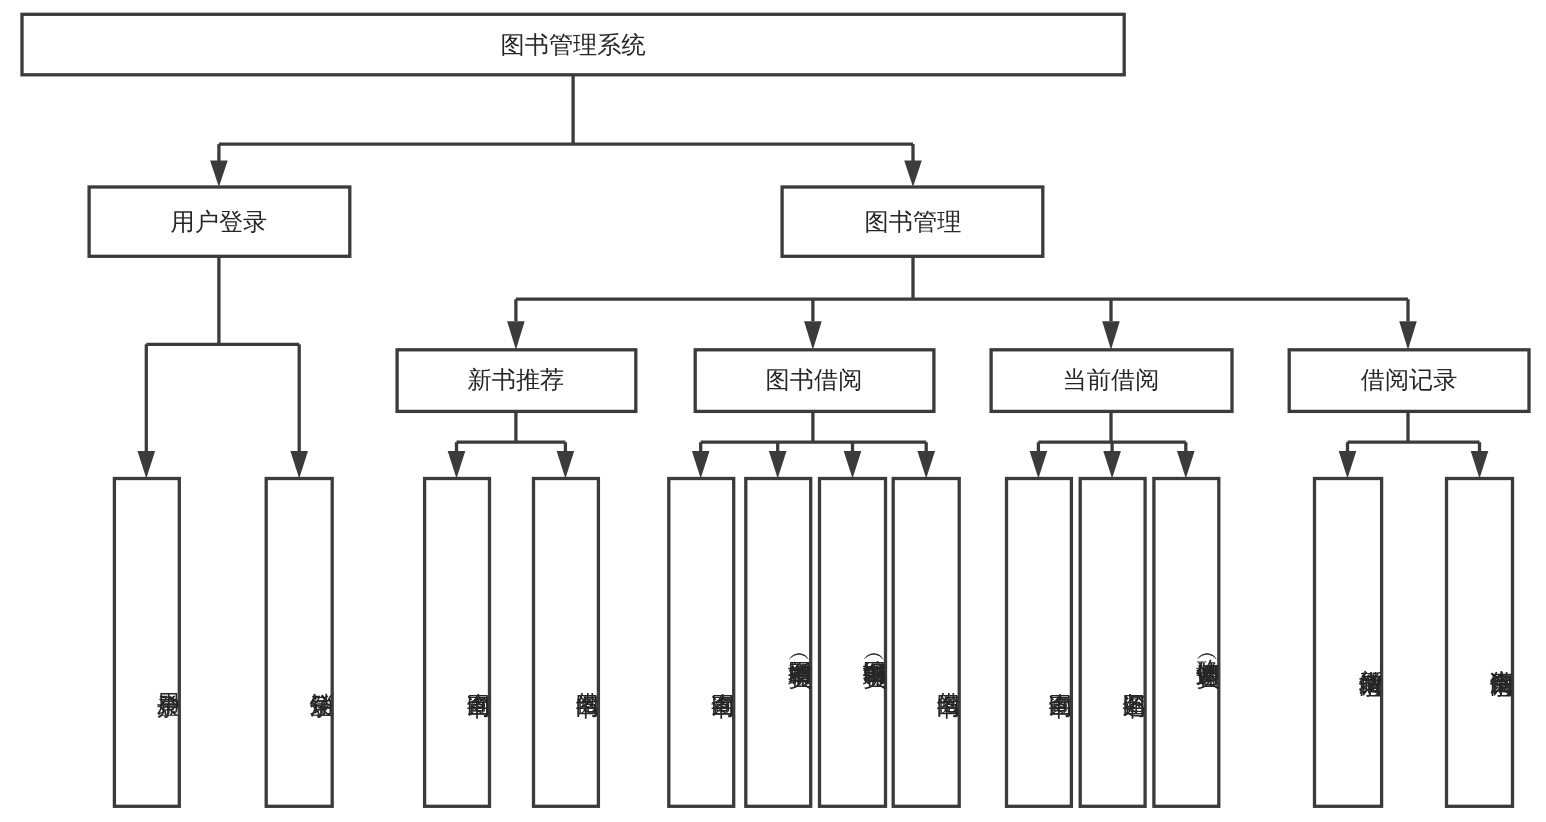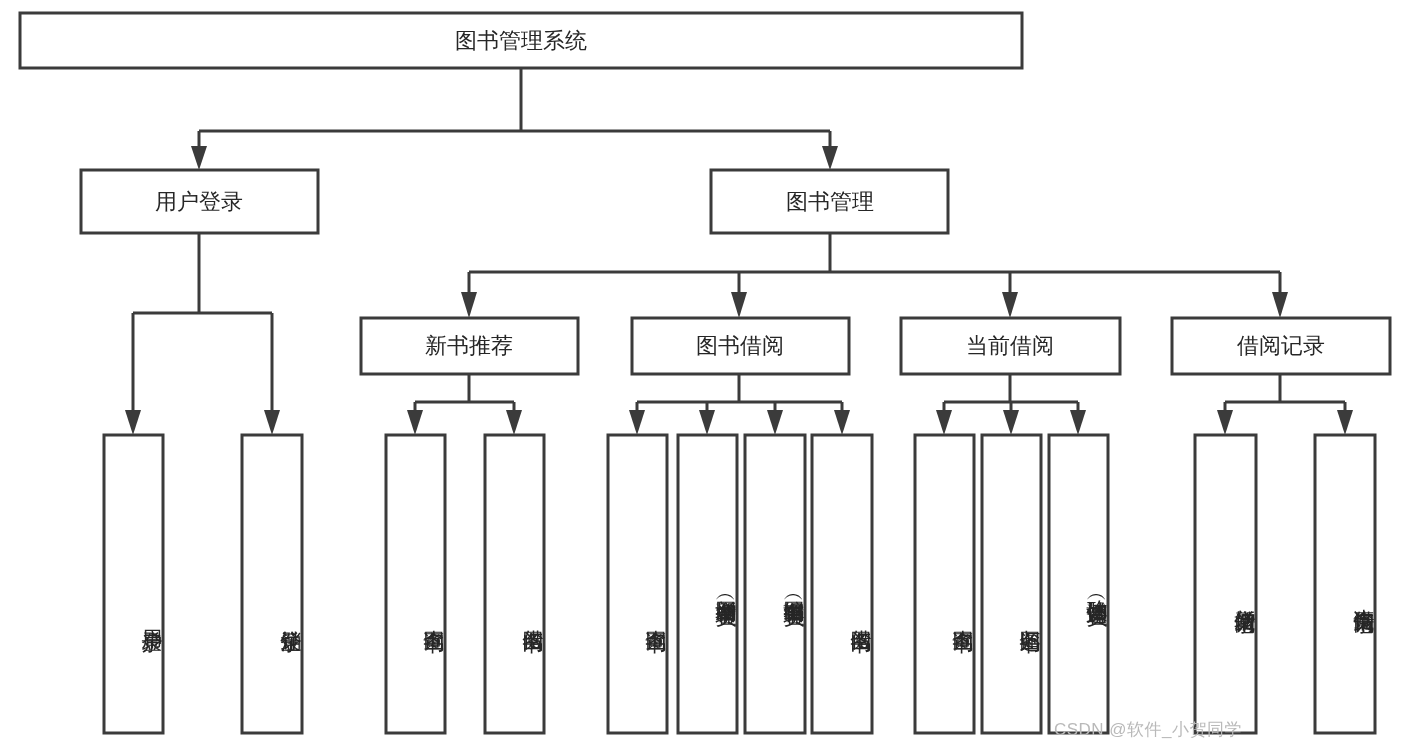--- a/index.html
+++ b/index.html
@@ -195,14 +195,13 @@
   <div class="node-label-v" style="left:745px; top:443px; width:60px; height:288px;">编辑图书（管理员）</div>
   <div class="node-label-v" style="left:812px; top:500px; width:60px; height:230px;">借阅图书</div>
 
   <div class="node-label-v" style="left:915px; top:500px; width:59px; height:230px;">查询图书</div>
   <div class="node-label-v" style="left:982px; top:500px; width:59px; height:230px;">归还图书</div>
   <div class="node-label-v" style="left:1049px; top:443px; width:59px; height:288px;">确认归还（管理员）</div>
 
   <div class="node-label-v" style="left:1195px; top:463px; width:61px; height:264px;">新增借阅记录</div>
   <div class="node-label-v" style="left:1315px; top:463px; width:60px; height:264px;">查询借阅记录</div>
 
-  <div class="watermark">CSDN @软件_小贺同学</div>
 </div>
 
 </body></html>

